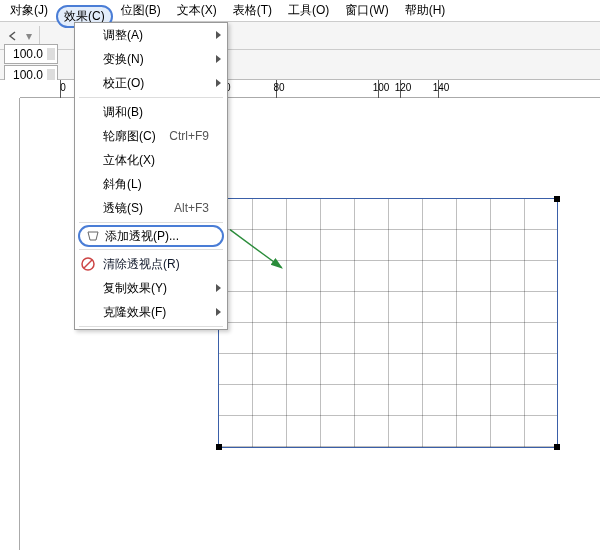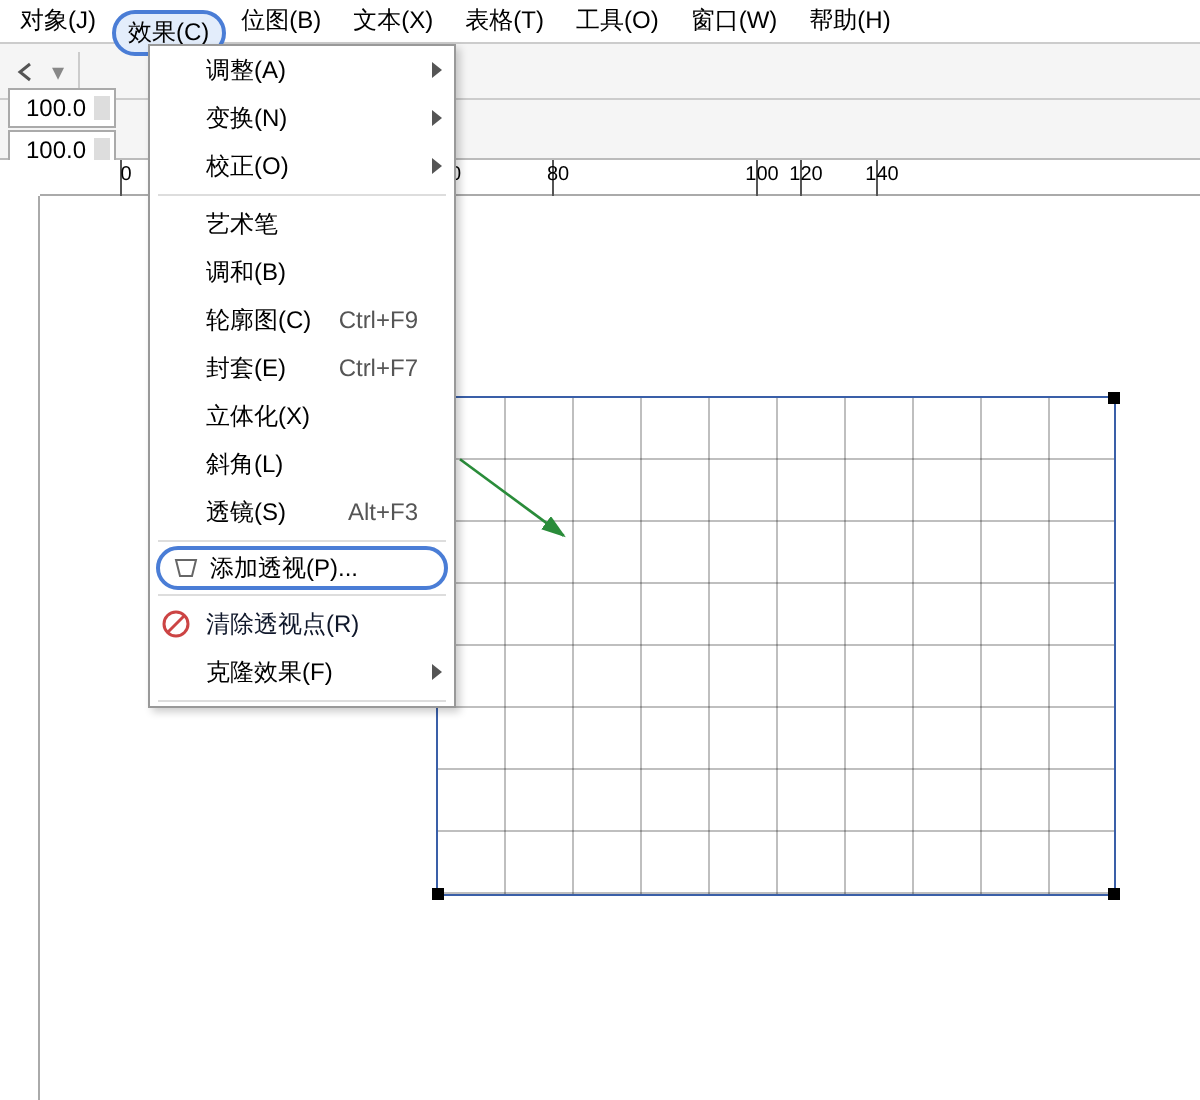--- a/index.html
+++ b/index.html
@@ -166,32 +166,25 @@
     <div class="dd-item">
       <span>变换(N)</span>
       <span class="sub"></span>
     </div>
     <div class="dd-item">
       <span>校正(O)</span>
       <span class="sub"></span>
     </div>
     <div class="dd-sep"></div>
     <div class="dd-item">
-      <span>艺术笔</span>
-    </div>
-    <div class="dd-item">
       <span>调和(B)</span>
     </div>
     <div class="dd-item">
       <span>轮廓图(C)</span>
       <span class="dd-shortcut">Ctrl+F9</span>
-    </div>
-    <div class="dd-item">
-      <span>封套(E)</span>
-      <span class="dd-shortcut">Ctrl+F7</span>
     </div>
     <div class="dd-item">
       <span>立体化(X)</span>
     </div>
     <div class="dd-item">
       <span>斜角(L)</span>
     </div>
     <div class="dd-item">
       <span>透镜(S)</span>
       <span class="dd-shortcut">Alt+F3</span>
@@ -203,20 +196,24 @@
         </svg></span>
       <span>添加透视(P)...</span>
     </div>
     <div class="dd-sep"></div>
     <div class="dd-item disabled">
       <span class="dd-ico"><svg width="14" height="14">
           <circle cx="7" cy="7" r="6" fill="none" stroke="#c44" stroke-width="1.5"></circle>
           <line x1="3" y1="11" x2="11" y2="3" stroke="#c44" stroke-width="1.5"></line>
         </svg></span>
       <span>清除透视点(R)</span>
+    </div>
+    <div class="dd-item">
+      <span>复制效果(Y)</span>
+      <span class="sub"></span>
     </div>
     <div class="dd-item">
       <span>克隆效果(F)</span>
       <span class="sub"></span>
     </div>
     <div class="dd-sep"></div>
   </div>
 
 <div class="canvas-area">
   <div class="h-ruler" id="hr">

